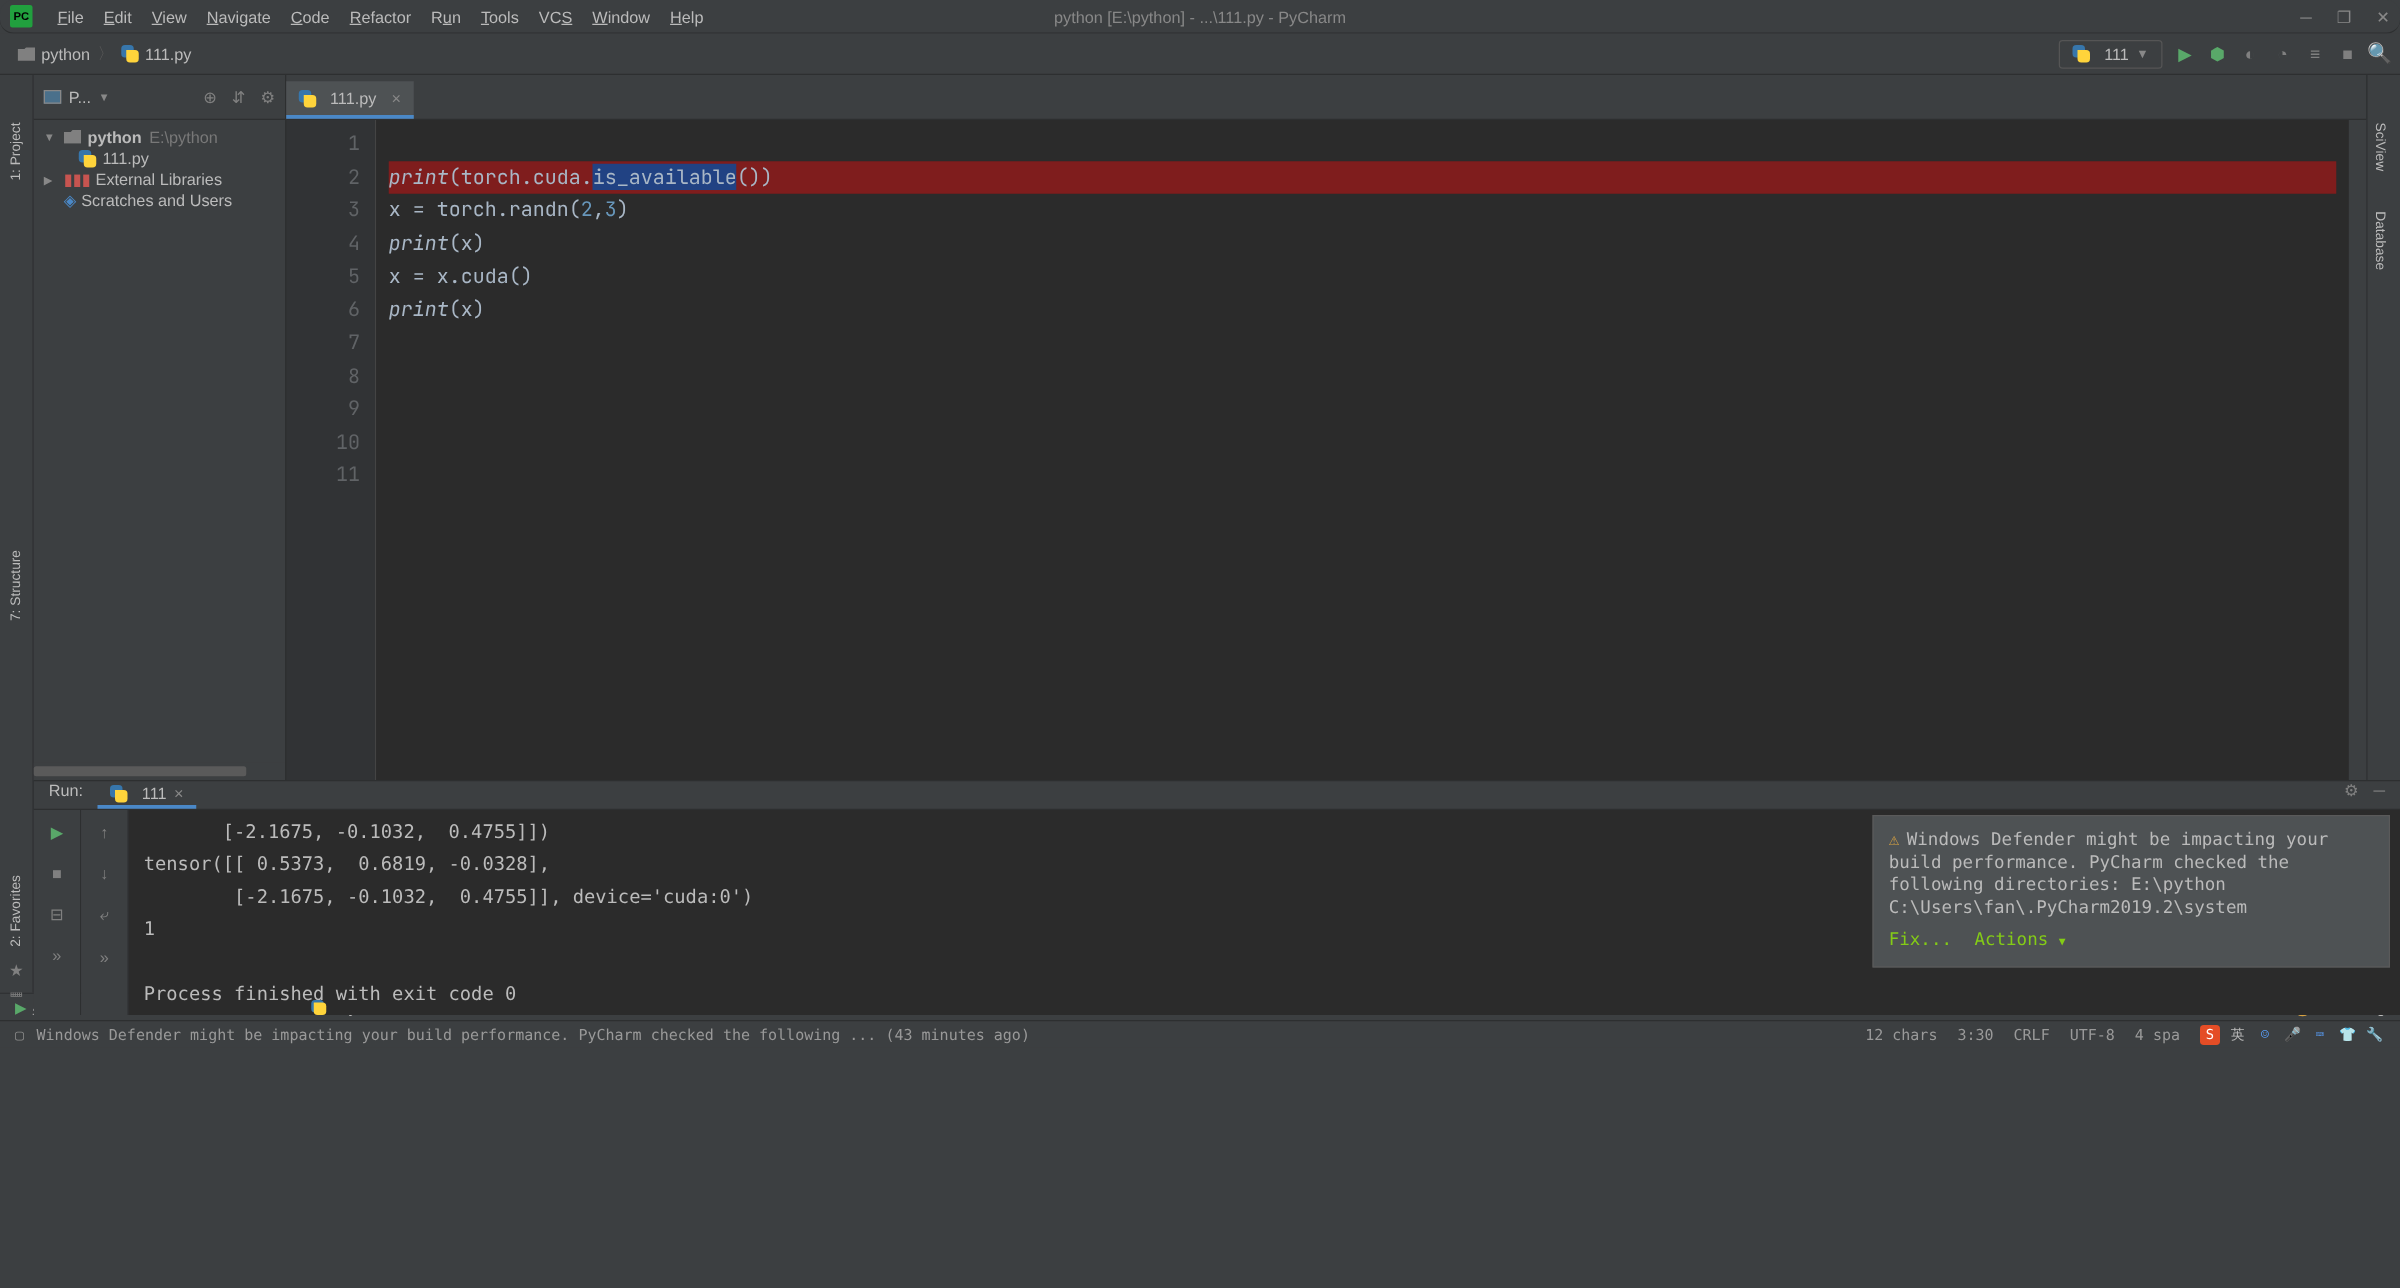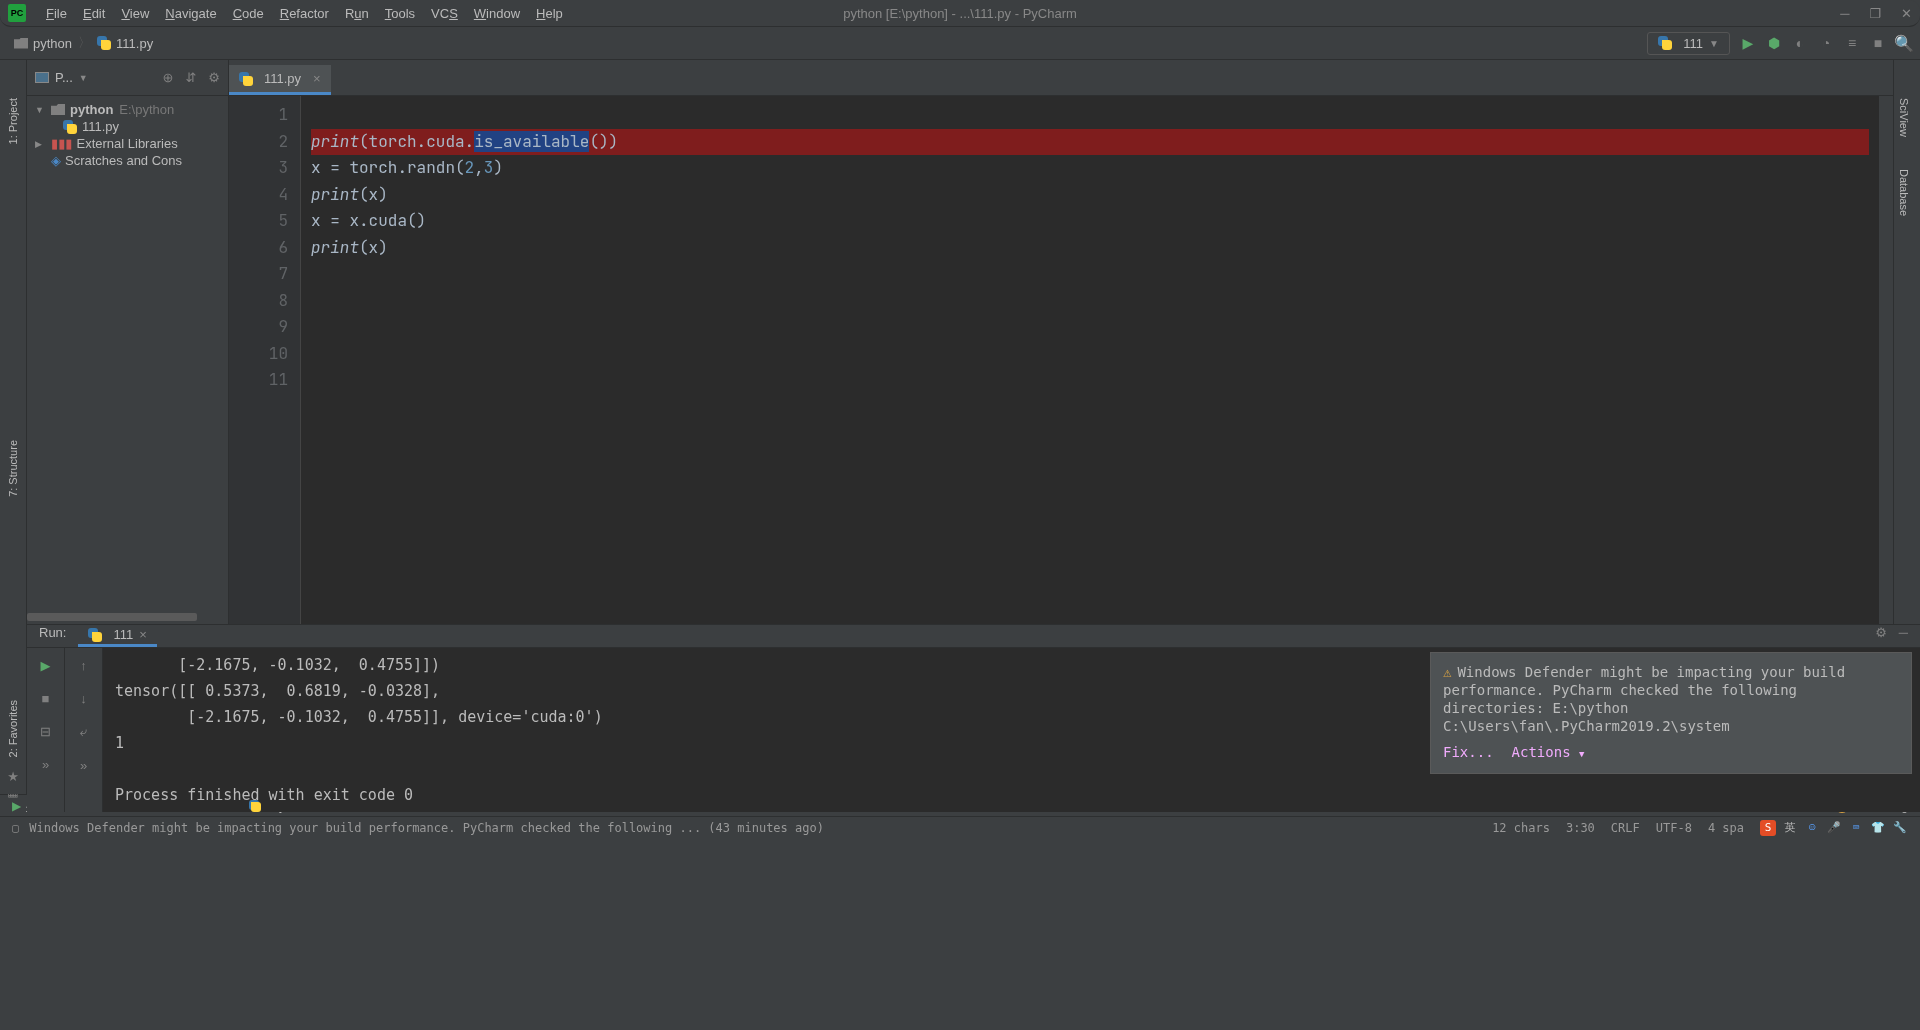--- a/index.html
+++ b/index.html
@@ -91,24 +91,24 @@
 .proj-scroll-thumb { position: absolute; left: 0; width: 170px; height: 8px; background: #5a5a5a; top: 3px; border-radius: 2px; }
 
 .run-panel { height: 170px; background: #3c3f41; border-top: 1px solid #2d2f30; display: flex; flex-direction: column; }
 .run-header { height: 28px; display: flex; padding: 0 12px; border-bottom: 1px solid #2d2f30; }
 .run-tab { padding: 2px 10px; display: flex; align-items: center; gap: 6px; border-bottom: 3px solid #4a88c7; cursor: pointer; }
 .run-header-icons { margin-left: auto; display: flex; gap: 12px; color: #808080; }
 .run-body { flex: 1; display: flex; position: relative; }
 .run-toolbar { width: 38px; background: #3c3f41; display: flex; flex-direction: column; align-items: center; padding: 10px 0; gap: 18px; border-right: 1px solid #2d2f30; }
 .run-toolbar2 { width: 38px; background: #3c3f41; display: flex; flex-direction: column; align-items: center; padding: 10px 0; gap: 18px; border-right: 1px solid #2d2f30; }
 .run-output { flex: 1; padding: 4px 12px; font-family: Consolas, monospace; font-size: 15px; line-height: 26px; color: #bbbbbb; background: #2b2b2b; white-space: pre; overflow: hidden; }
-.notification { position: absolute; right: 8px; top: 4px; width: 482px; background: #4e5254; border: 1px solid #5a5a5a; padding: 10px 12px; font-family: Consolas, monospace; font-size: 14px; line-height: 18px; }
+.notification { position: absolute; right: 8px; top: 4px; width: 414px; background: #4e5254; border: 1px solid #5a5a5a; padding: 10px 12px; font-family: Consolas, monospace; font-size: 14px; line-height: 18px; }
 .notif-warn { color: #d9a343; margin-right: 6px; }
 .notif-links { margin-top: 8px; display: flex; gap: 18px; }
-.notif-link { color: #f0abfc; cursor: pointer; }
+.notif-link { color: #84cc16; cursor: pointer; }
 
 .bottom-tools { height: 22px; background: #3c3f41; border-top: 1px solid #2d2f30; display: flex; align-items: center; padding: 0 12px; gap: 22px; font-size: 12px; }
 .bottom-tool { display: flex; align-items: center; gap: 5px; cursor: pointer; color: #bbbbbb; }
 .event-log { margin-left: auto; display: flex; align-items: center; gap: 5px; cursor: pointer; }
 .badge-yellow { background: #d9a343; color: #000; border-radius: 50%; width: 14px; height: 14px; font-size: 10px; display: flex; align-items: center; justify-content: center; font-weight: bold; }
 
 .status-bar { height: 22px; background: #3c3f41; border-top: 1px solid #2d2f30; display: flex; align-items: center; padding: 0 12px; font-size: 12px; color: #999; font-family: Consolas, monospace; }
 .status-right { margin-left: auto; display: flex; gap: 16px; align-items: center; }
 .taskbar-icons { display: flex; gap: 6px; align-items: center; }
 .tb-ico { width: 16px; height: 16px; border-radius: 3px; display: flex; align-items: center; justify-content: center; font-size: 11px; }
@@ -196,21 +196,21 @@
         <span class="py-icon"></span>
         <span class="tree-label">111.py</span>
       </div>
       <div class="tree-row">
         <span class="tree-arrow">▶</span>
         <span style="color:#c75450;margin-right:4px">▮▮▮</span>
         <span class="tree-label">External Libraries</span>
       </div>
       <div class="tree-row" style="padding-left:24px">
         <span style="color:#4a88c7;margin-right:4px">◈</span>
-        <span class="tree-label">Scratches and Cons</span>
+        <span class="tree-label">Scratches and Users</span>
       </div>
     </div>
     <div class="proj-scroll">
       <div class="proj-scroll-thumb"></div>
     </div>
   </div>
 
   <div class="editor-area">
     <div class="tab-bar">
       <div class="editor-tab">

